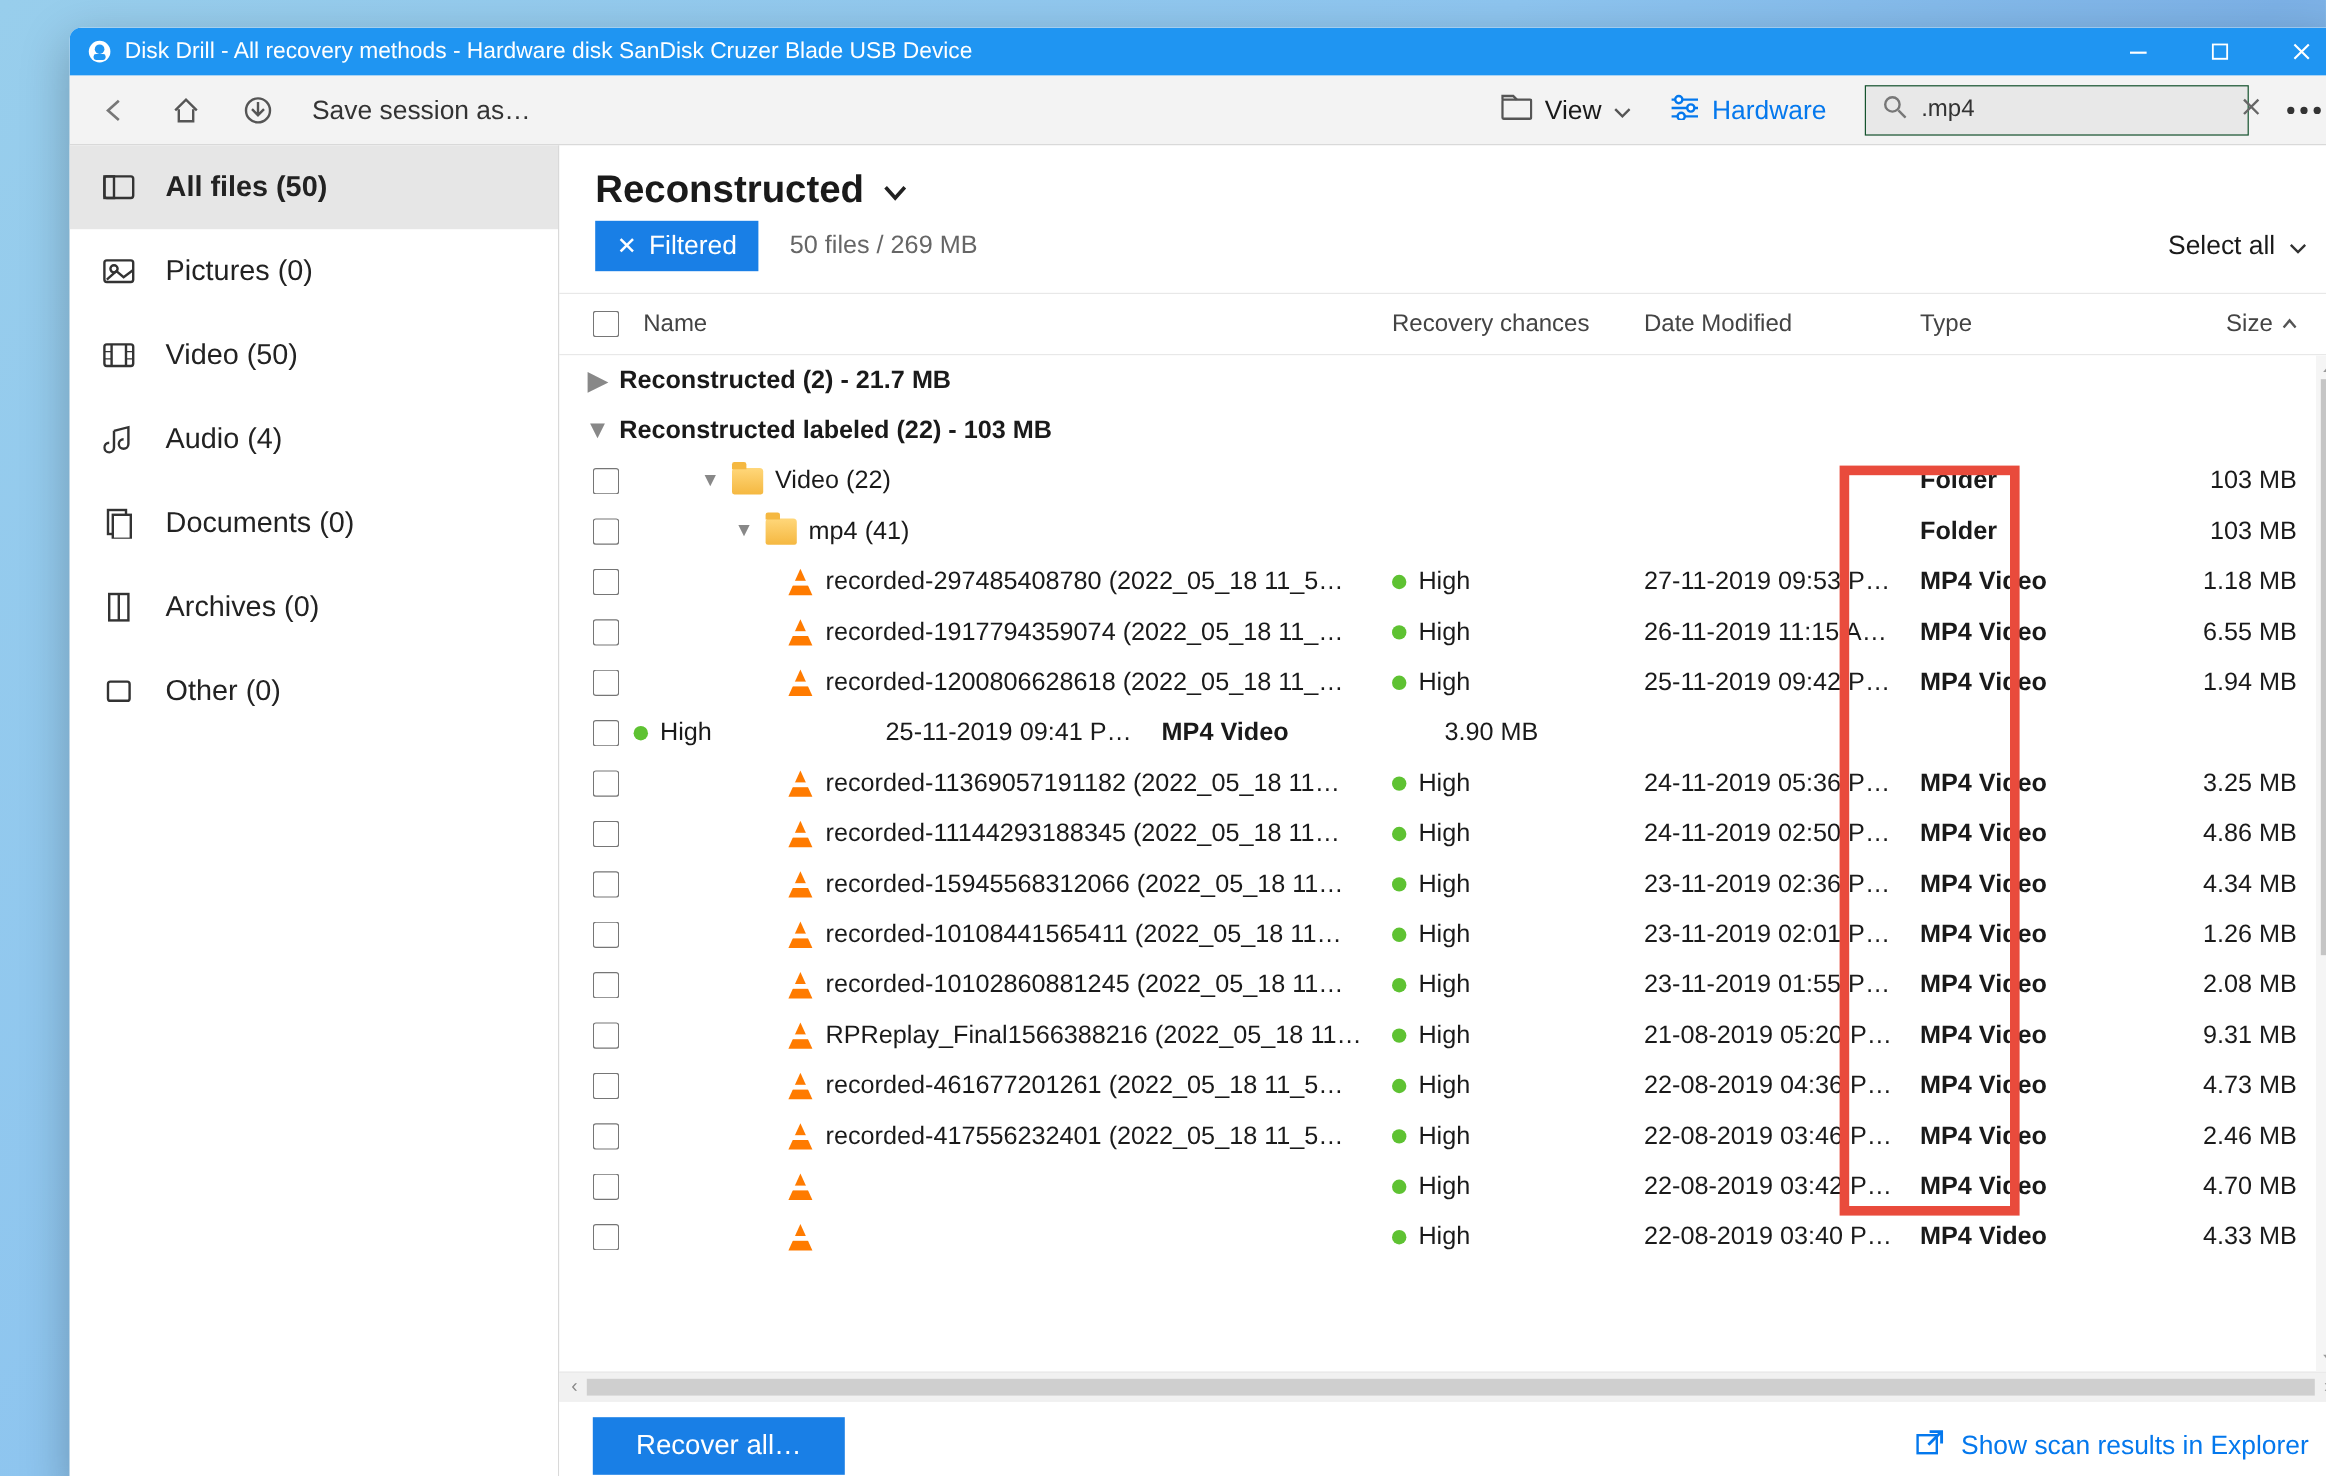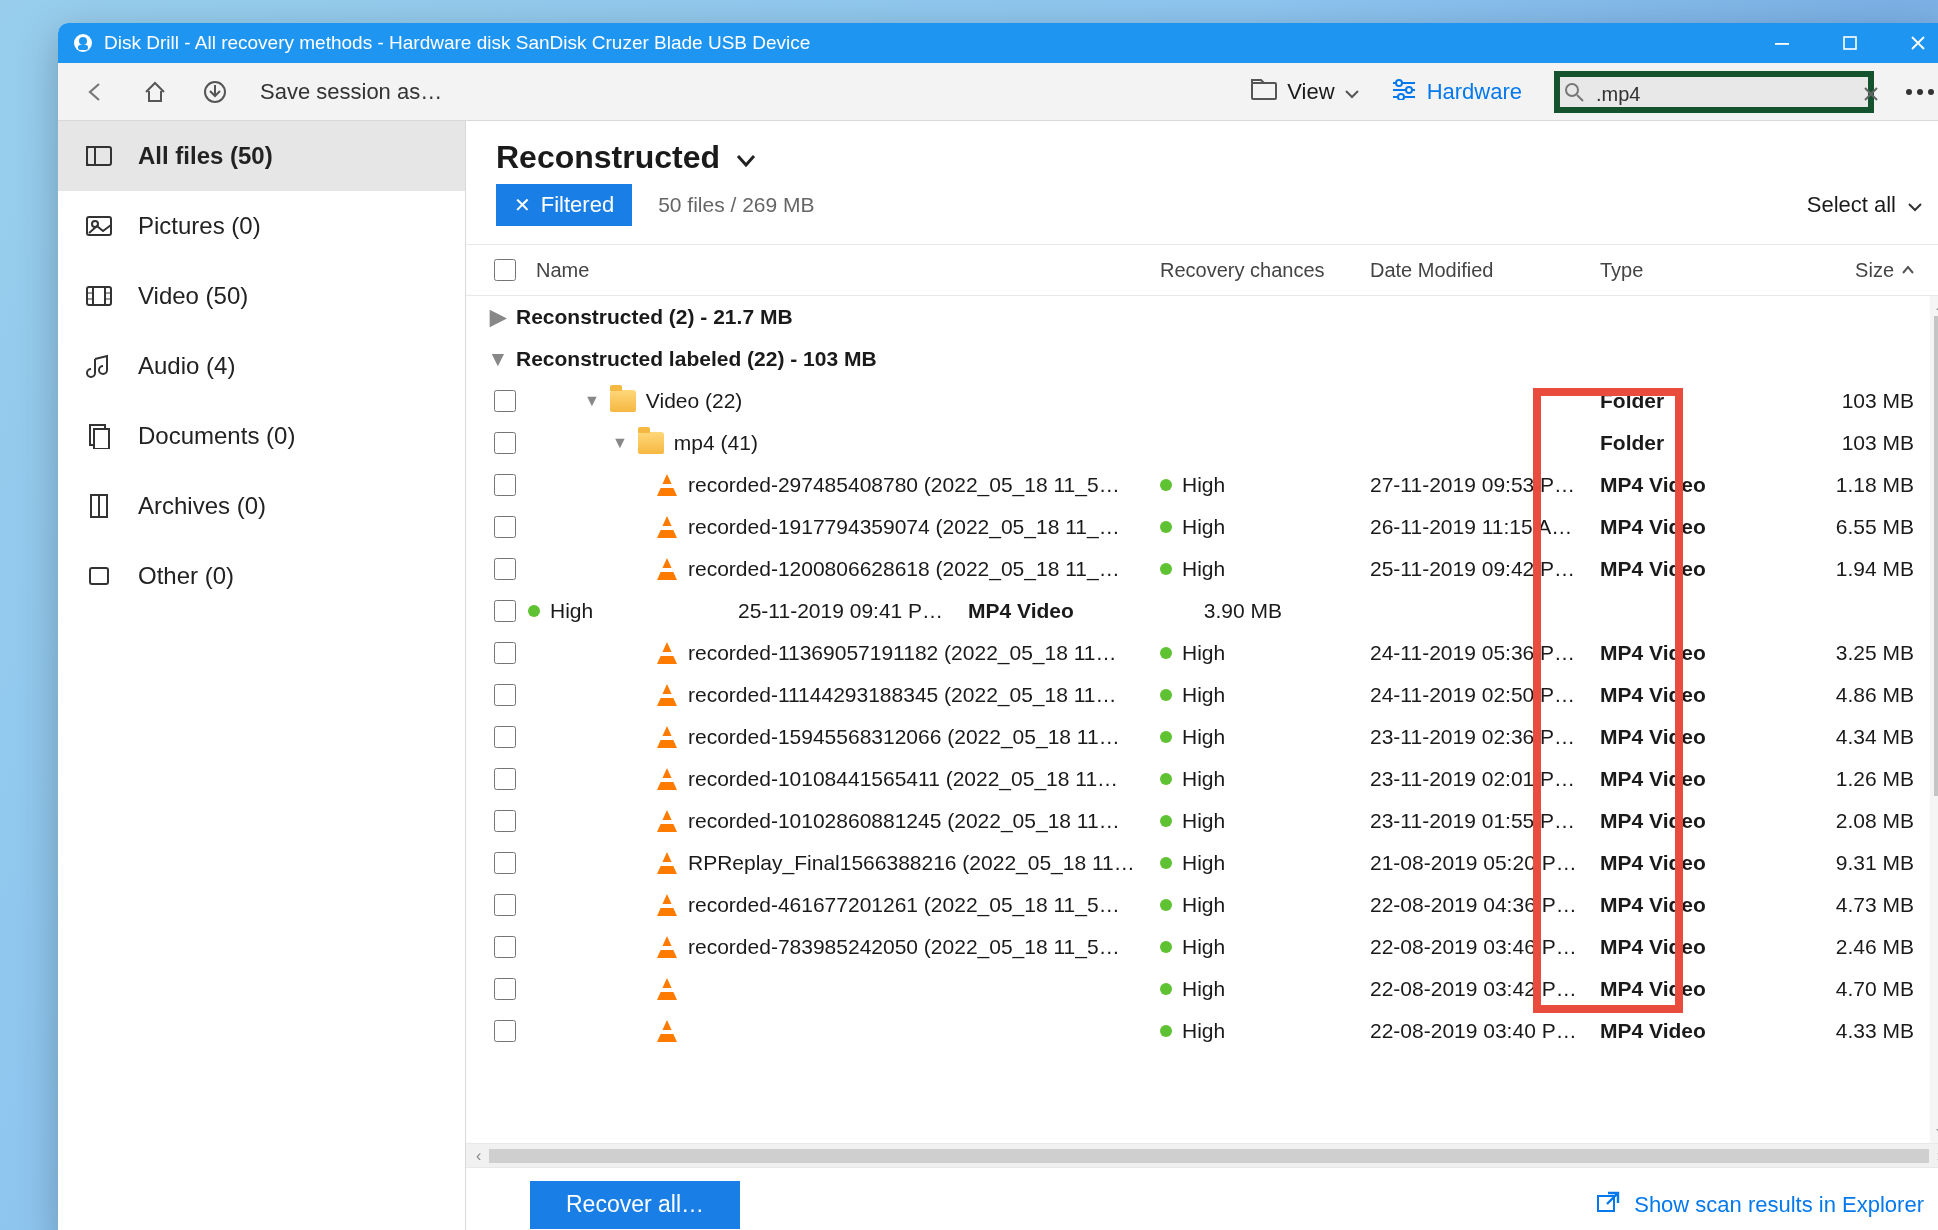--- a/index.html
+++ b/index.html
@@ -23,21 +23,21 @@
   .titlebar .ico{width:22px;height:22px;margin-right:10px;display:flex;align-items:center;justify-content:center;}
   .winbtns{margin-left:auto;display:flex;}
   .winbtn{width:68px;height:40px;display:flex;align-items:center;justify-content:center;color:#fff;}
   
   .toolbar{height:58px;background:var(--toolbar-bg);border-bottom:1px solid var(--border);display:flex;align-items:center;padding:0 18px 0 22px;gap:30px;}
   .tb-ico{width:30px;height:30px;color:#666;display:flex;align-items:center;justify-content:center;}
   .toolbar .save{font-size:22px;color:#333;}
   .tb-right{margin-left:auto;display:flex;align-items:center;gap:32px;}
   .tb-view,.tb-filters{display:flex;align-items:center;gap:10px;font-size:22px;}
   .tb-filters{color:var(--accent);}
-  .search{display:flex;align-items:flex-end;background:var(--search-bg);border:6px solid #14532d;height:42px;width:320px;padding:0 4px;font-size:20px;color:#333;}
+  .search{display:flex;align-items:center;background:var(--search-bg);border:1px solid #14532d;height:42px;width:320px;padding:0 14px;font-size:20px;color:#333;}
   .search input{border:none;background:transparent;flex:1;font-size:20px;outline:none;color:#333;}
   .more{display:flex;gap:5px;}
   .more span{width:6px;height:6px;border-radius:50%;background:#333;}
   
   .body{flex:1;display:flex;min-height:0;}
   .sidebar{width:408px;border-right:1px solid var(--border);background:#fff;padding-top:0;}
   .side-item{display:flex;align-items:center;gap:24px;height:70px;padding:0 26px;font-size:24px;color:#222;}
   .side-item.sel{background:var(--sidebar-sel);font-weight:600;}
   .side-item .glyph{width:30px;display:flex;align-items:center;justify-content:center;color:#444;}
   .content{flex:1;display:flex;flex-direction:column;min-width:0;}
@@ -75,21 +75,21 @@
   .fico::before{content:'';position:absolute;top:-5px;left:0;width:12px;height:6px;background:#f5b841;border-radius:2px 2px 0 0;}
   .vlc{width:22px;min-width:22px;height:22px;display:flex;align-items:flex-end;justify-content:center;}
   .vlc span{width:0;height:0;border-left:10px solid transparent;border-right:10px solid transparent;border-bottom:22px solid #ff7b00;position:relative;}
   .vlc span::after{content:'';position:absolute;left:-7px;top:10px;width:14px;height:4px;background:#fff;}
   .fname{white-space:nowrap;overflow:hidden;text-overflow:ellipsis;}
   .highlight{position:absolute;left:1067px;top:92px;width:150px;height:625px;border:8px solid #E94B3C;pointer-events:none;}
   .hscroll{height:24px;background:#f1f1f1;display:flex;align-items:center;padding:0 10px;color:#888;font-size:16px;border-top:1px solid var(--row-line);}
   .hscroll .track{flex:1;height:14px;background:#cfcfcf;margin:0 8px;}
   .hscroll .r{margin-left:auto;}
   .footer{height:74px;border-top:1px solid var(--row-line);display:flex;align-items:center;padding:0 28px;background:#fff;}
-  .recover{background:var(--btn-blue);color:#fff;font-size:23px;height:48px;padding:0 36px;border:none;margin-left:36px;}
+  .recover{background:var(--btn-blue);color:#fff;font-size:23px;height:48px;padding:0 36px;border:none;}
   .explorer{margin-left:auto;color:var(--accent);font-size:22px;display:flex;align-items:center;gap:14px;}
   .vscroll{position:absolute;right:0;top:0;width:22px;height:100%;background:#f5f5f5;display:flex;flex-direction:column;align-items:center;padding:6px 0;}
   .vscroll .thumb{width:14px;background:#c5c5c5;flex:0 0 480px;margin-top:4px;}
 </style>
 </head>
 <body>
 
 <div class="window">
 
   <div class="titlebar">
@@ -522,21 +522,21 @@
         <div class="r-size">4.73 MB</div>
       </div>
           <div class="file-row">
         <div class="cb">
               <input type="checkbox" class="chk" style="">
             </div>
         <div class="label" style="padding-left:128px">
           <span class="vlc">
                 <span></span>
               </span>
-          <span class="fname">recorded-783985242050 (2022_05_18 11_5…</span>
+          <span class="fname">recorded-417556232401 (2022_05_18 11_5…</span>
         </div>
         <div class="r-rec">
               <span class="dot"></span>
               <span>High</span>
             </div>
         <div class="r-date">22-08-2019 03:46 P…</div>
         <div class="r-type">MP4 Video</div>
         <div class="r-size">2.46 MB</div>
       </div>
           <div class="file-row">

